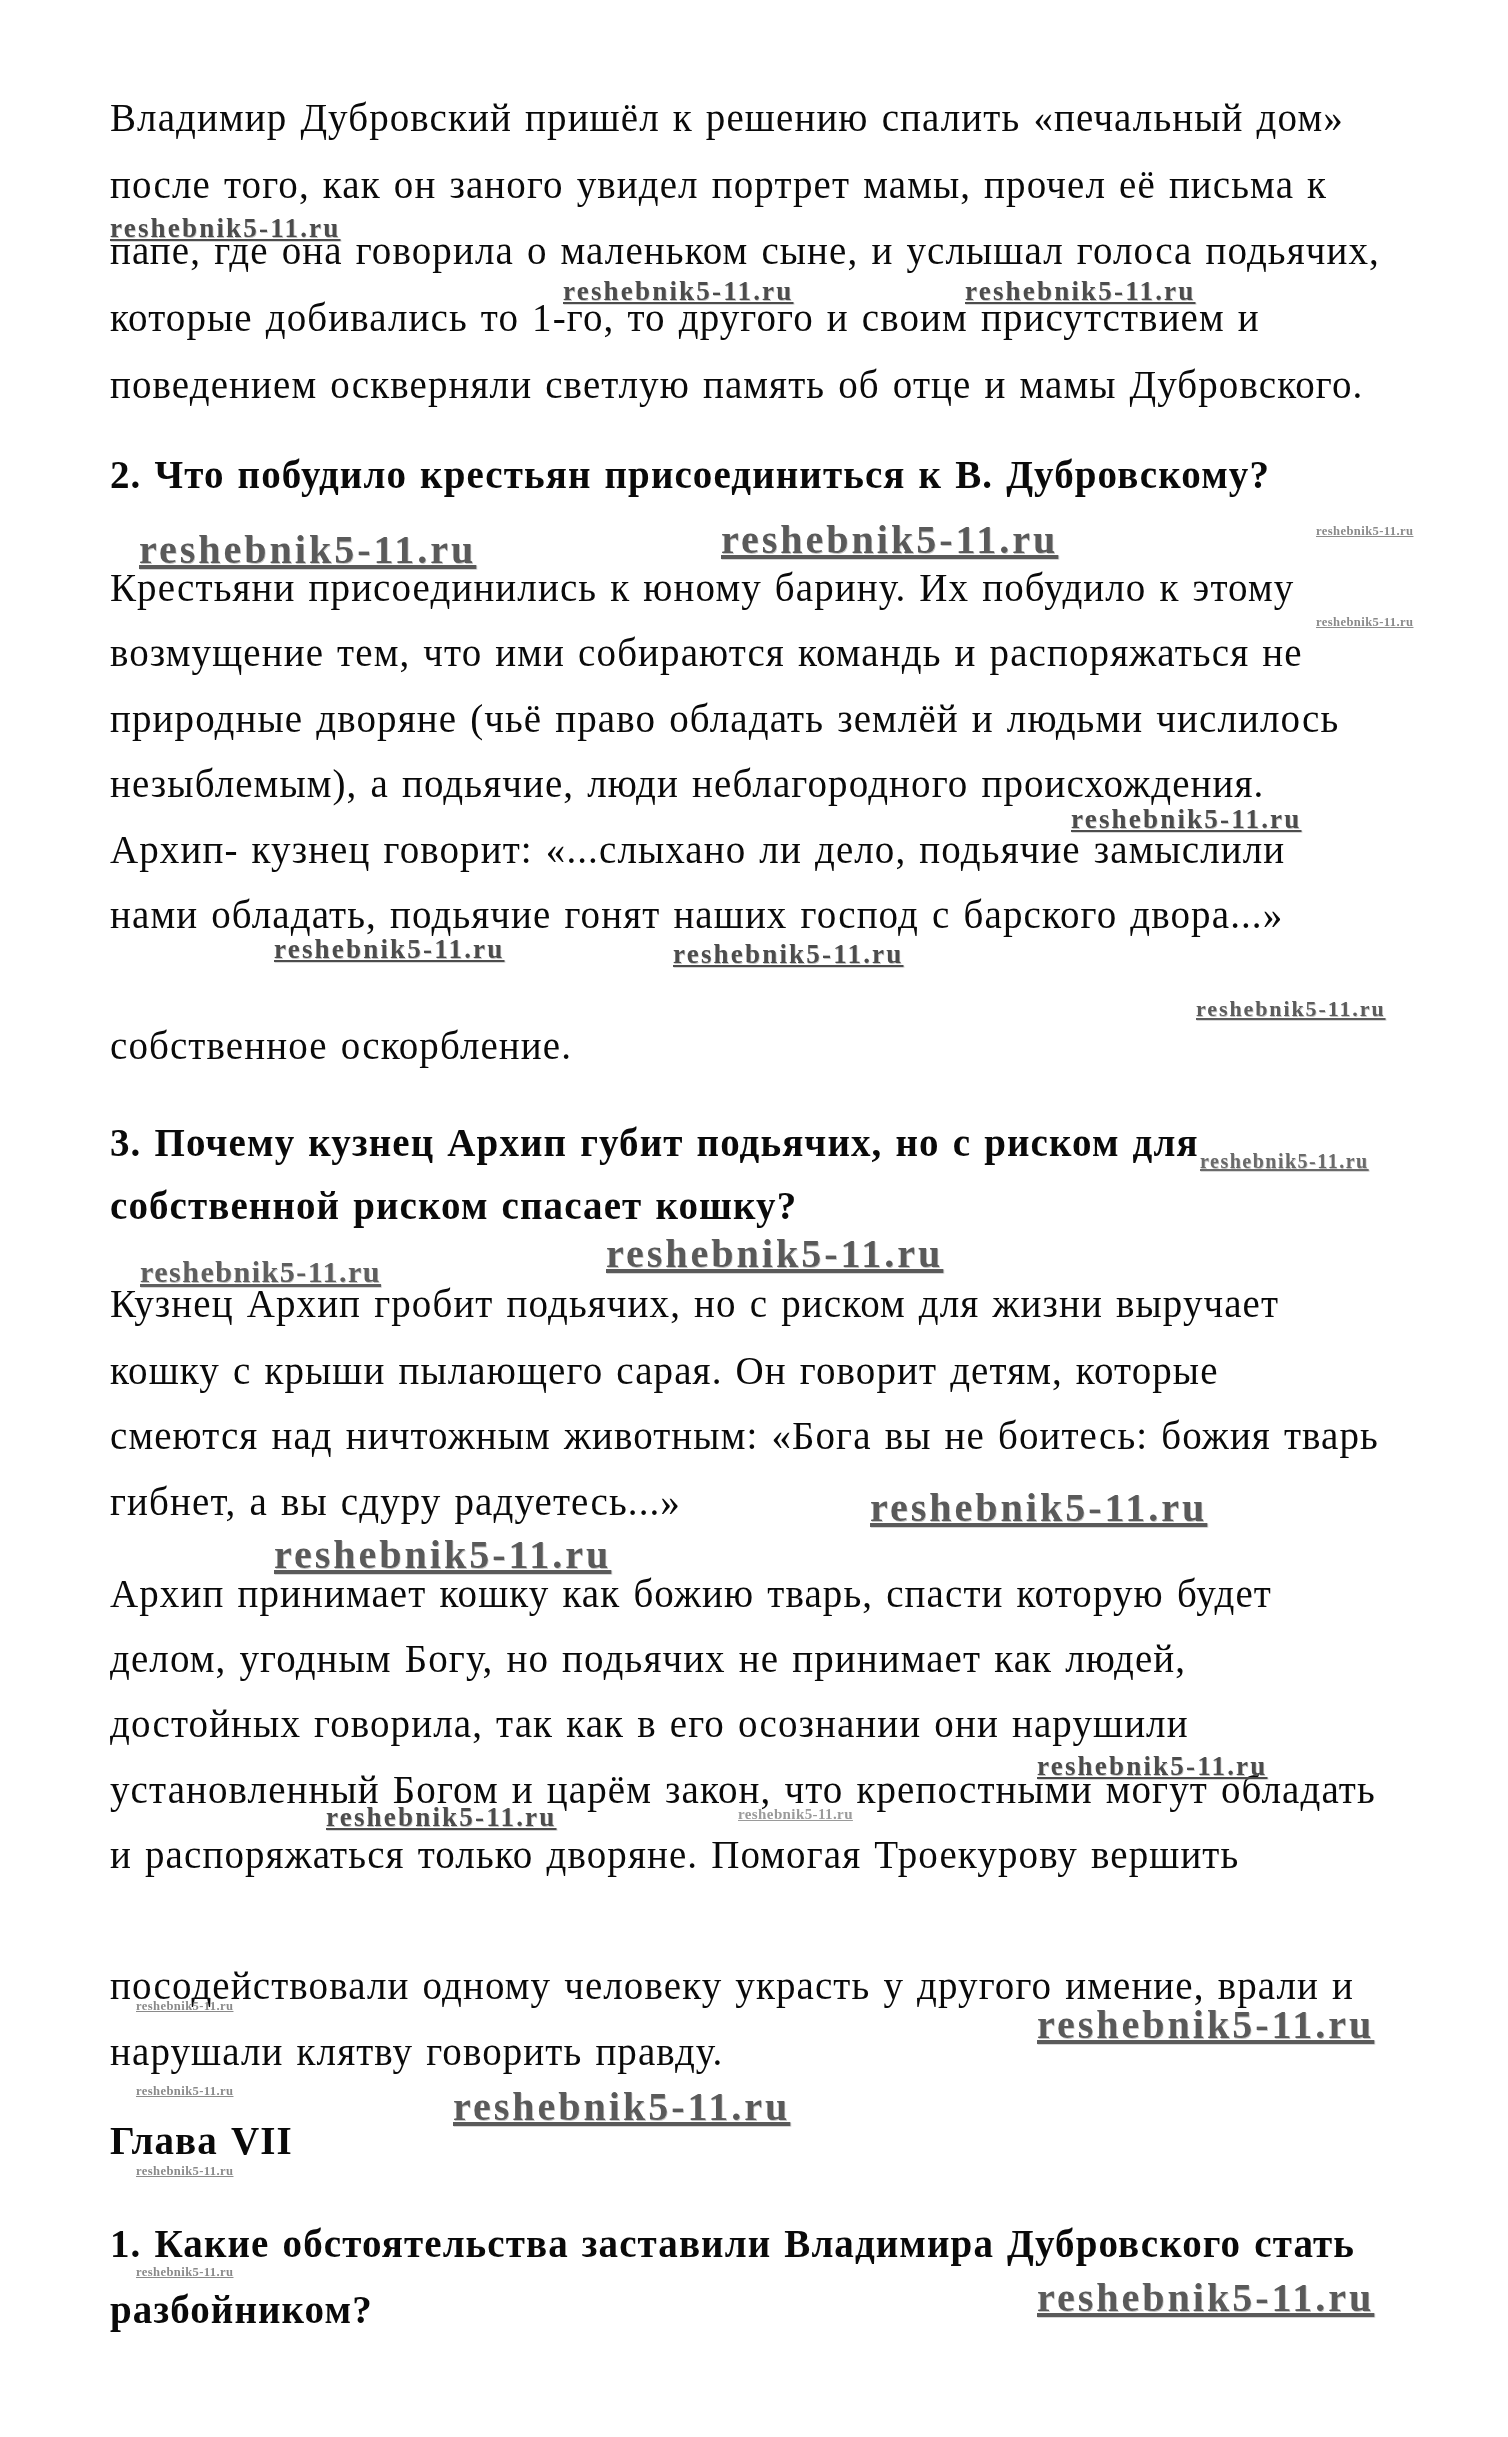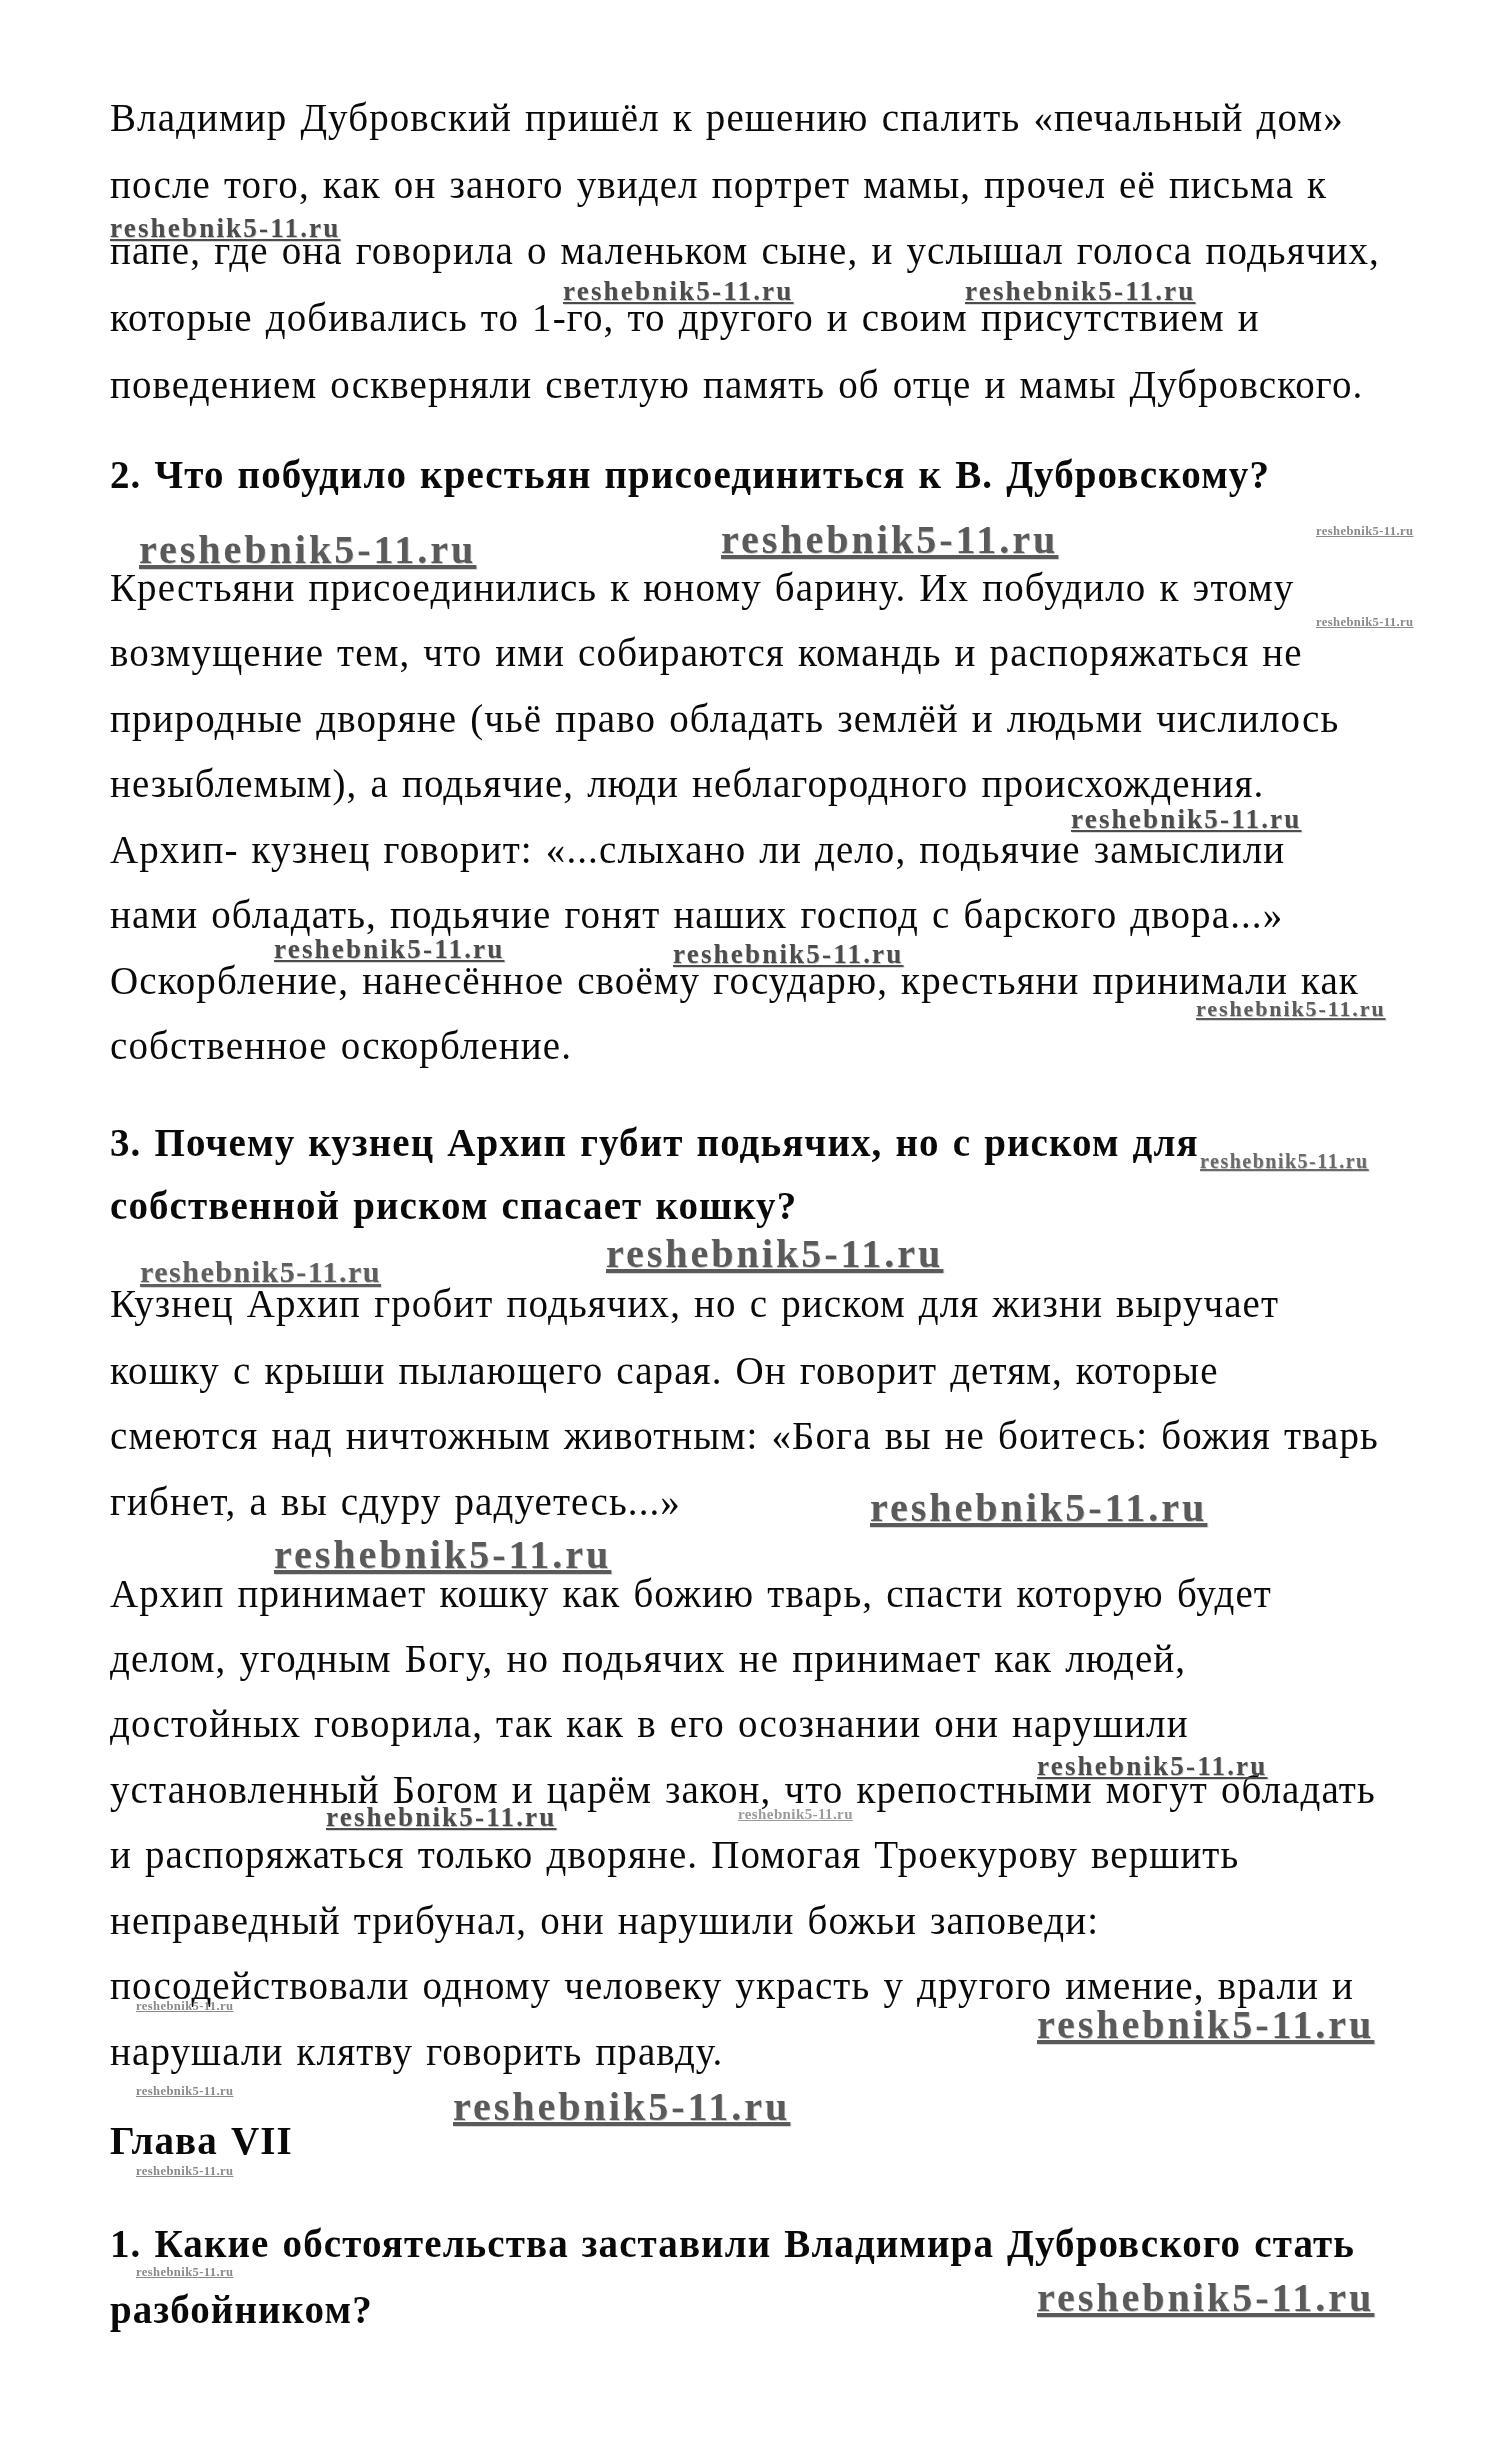--- a/index.html
+++ b/index.html
@@ -50,36 +50,34 @@
   <div class="line" style="top:364px">поведением оскверняли светлую память об отце и мамы Дубровского.</div>
 
   <div class="line bold" style="top:454px">2. Что побудило крестьян присоединиться к В. Дубровскому?</div>
 
   <div class="line" style="top:567px">Крестьяни присоединились к юному барину. Их побудило к этому</div>
   <div class="line" style="top:632px">возмущение тем, что ими собираются командь и распоряжаться не</div>
   <div class="line" style="top:698px">природные дворяне (чьё право обладать землёй и людьми числилось</div>
   <div class="line" style="top:829px">Архип- кузнец говорит: «...слыхано ли дело, подьячие замыслили</div>
   <div class="line" style="top:763px">незыблемым), а подьячие, люди неблагородного происхождения.</div>
   <div class="line" style="top:894px">нами обладать, подьячие гонят наших господ с барского двора...»</div>
-  <div class="line" style="top:960px">Оскорбление, нанесённое своёму государю, крестьяни принимали как</div>
   <div class="line" style="top:1025px">собственное оскорбление.</div>
 
   <div class="line bold" style="top:1122px">3. Почему кузнец Архип губит подьячих, но с риском для</div>
   <div class="line bold" style="top:1185px">собственной риском спасает кошку?</div>
 
   <div class="line" style="top:1283px">Кузнец Архип гробит подьячих, но с риском для жизни выручает</div>
   <div class="line" style="top:1350px">кошку с крыши пылающего сарая. Он говорит детям, которые</div>
   <div class="line" style="top:1415px">смеются над ничтожным животным: «Бога вы не боитесь: божия тварь</div>
   <div class="line" style="top:1481px">гибнет, а вы сдуру радуетесь...»</div>
   <div class="line" style="top:1573px">Архип принимает кошку как божию тварь, спасти которую будет</div>
   <div class="line" style="top:1638px">делом, угодным Богу, но подьячих не принимает как людей,</div>
   <div class="line" style="top:1703px">достойных говорила, так как в его осознании они нарушили</div>
   <div class="line" style="top:1769px">установленный Богом и царём закон, что крепостными могут обладать</div>
   <div class="line" style="top:1834px">и распоряжаться только дворяне. Помогая Троекурову вершить</div>
-  <div class="line" style="top:1900px">неправедный трибунал, они нарушили божьи заповеди:</div>
   <div class="line" style="top:1965px">посодействовали одному человеку украсть у другого имение, врали и</div>
   <div class="line" style="top:2031px">нарушали клятву говорить правду.</div>
 
   <div class="line bold" style="top:2120px">Глава VII</div>
 
   <div class="line bold" style="top:2223px">1. Какие обстоятельства заставили Владимира Дубровского стать</div>
   <div class="line bold" style="top:2289px">разбойником?</div>
 
   <span class="wm wm-md" style="left:110px;top:213px">reshebnik5-11.ru</span>
   <span class="wm wm-md" style="left:563px;top:276px">reshebnik5-11.ru</span>

